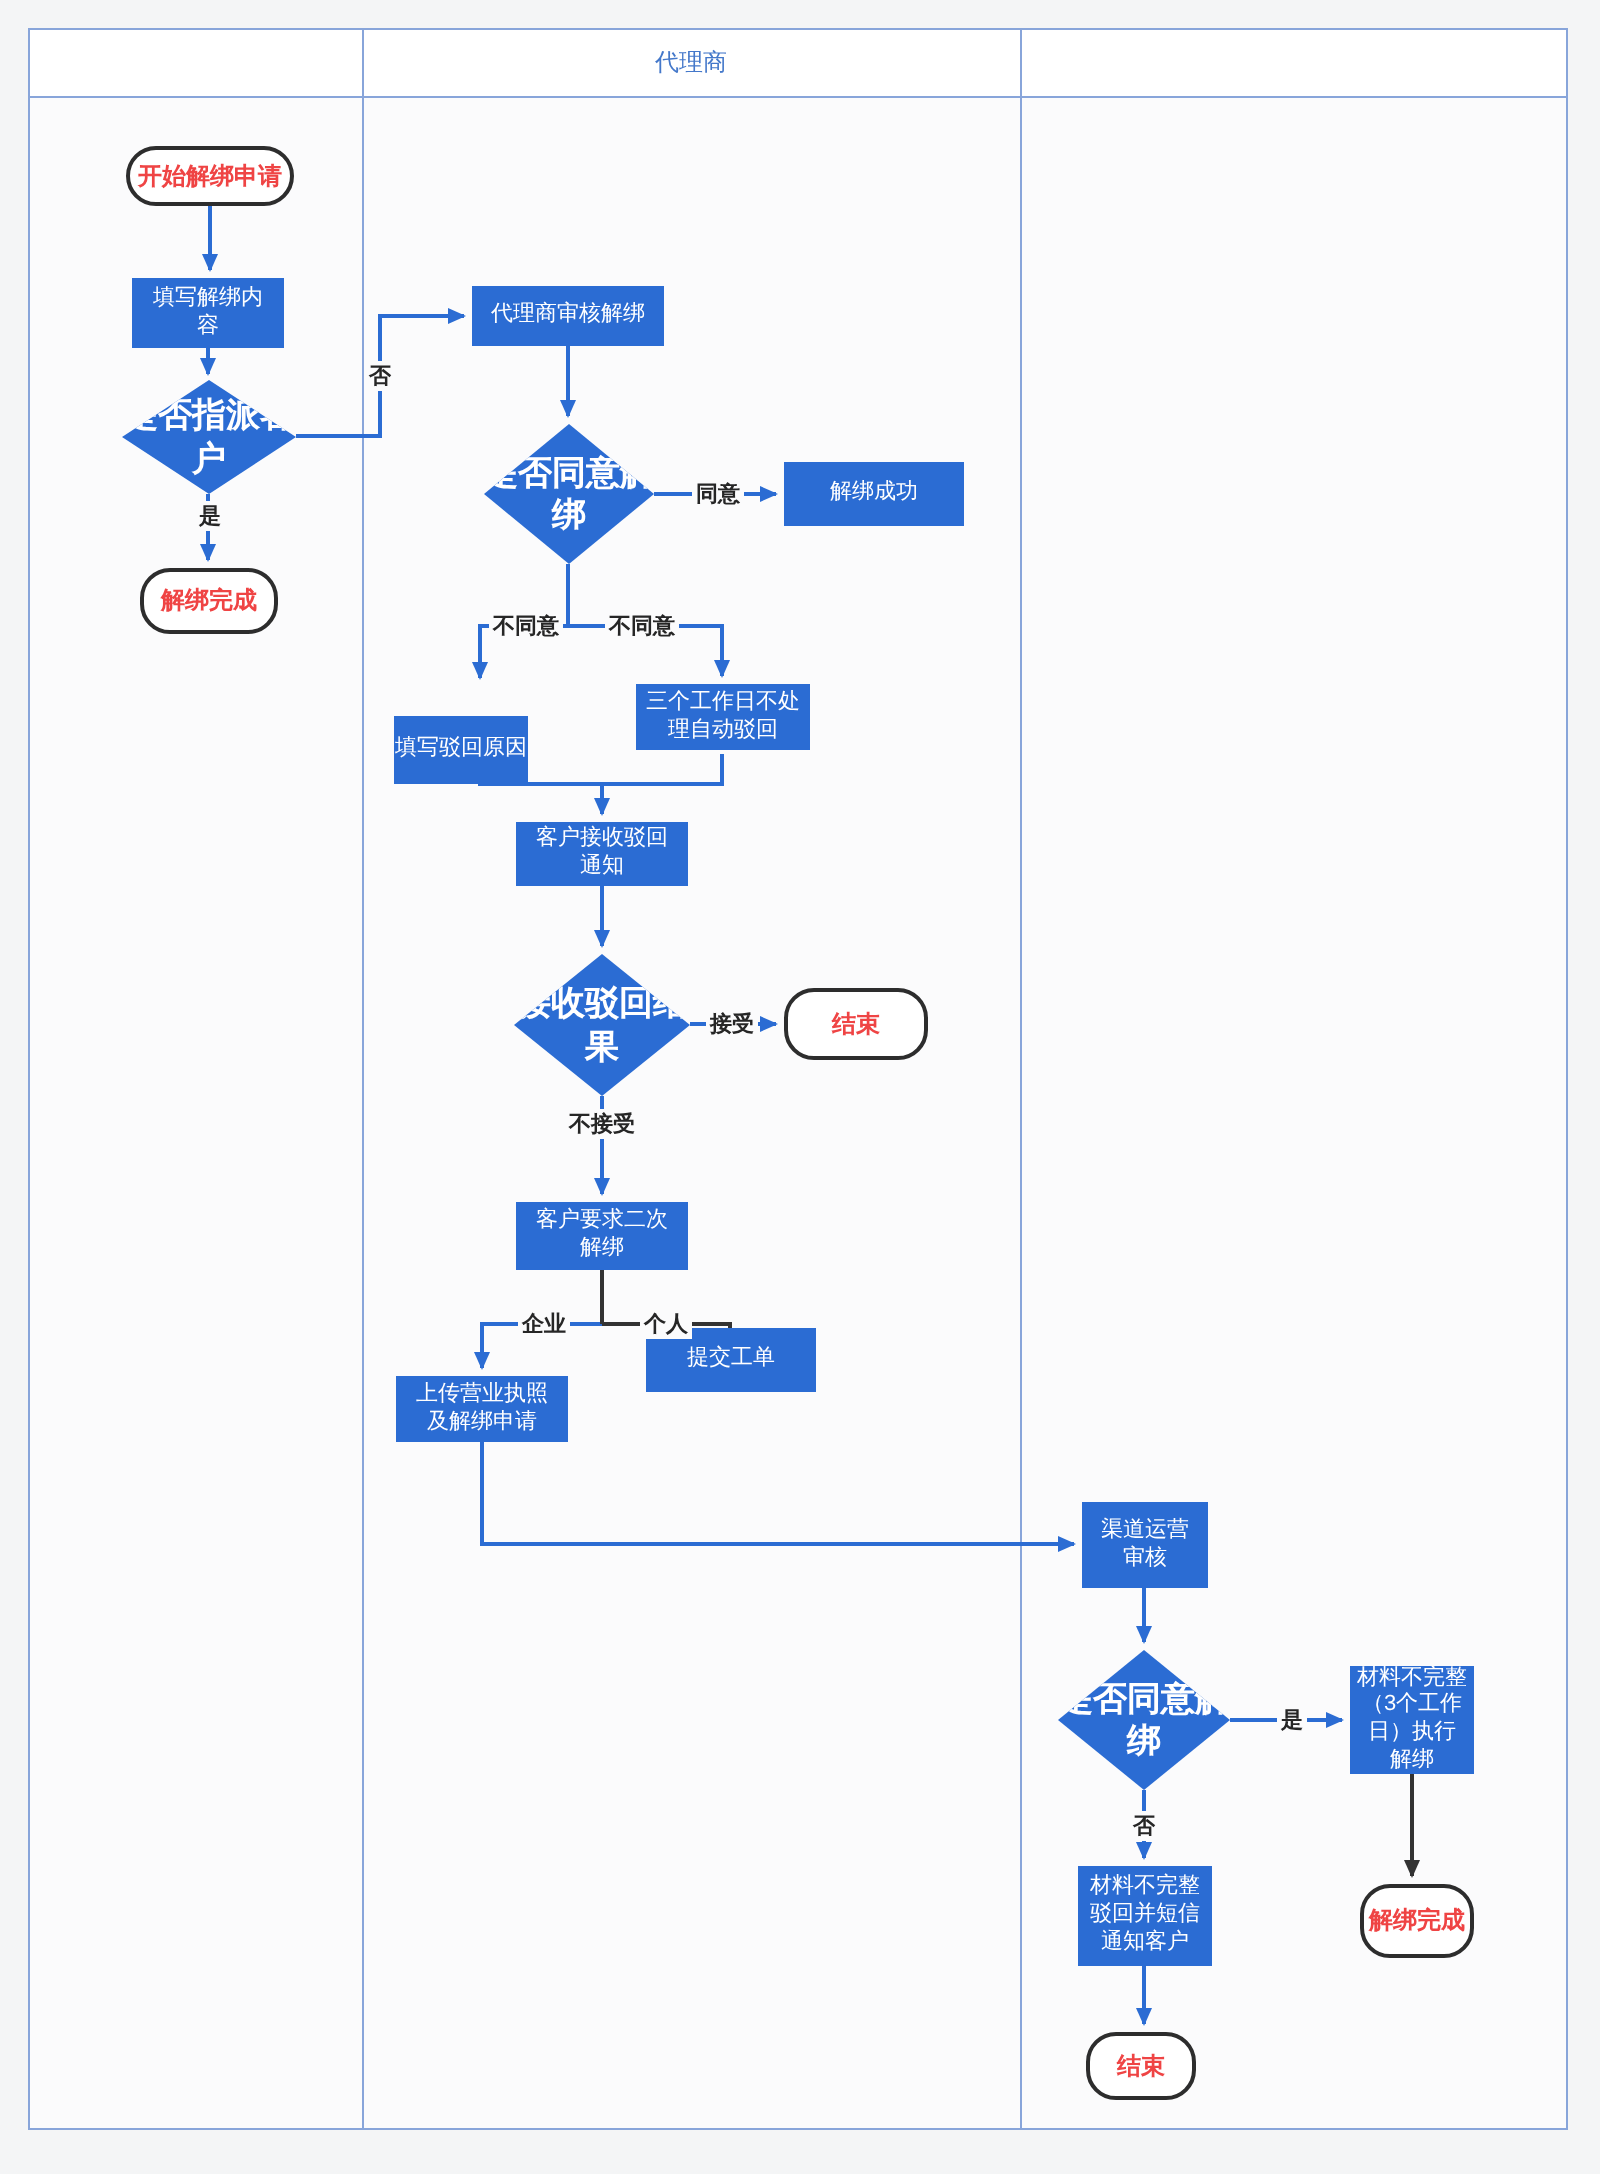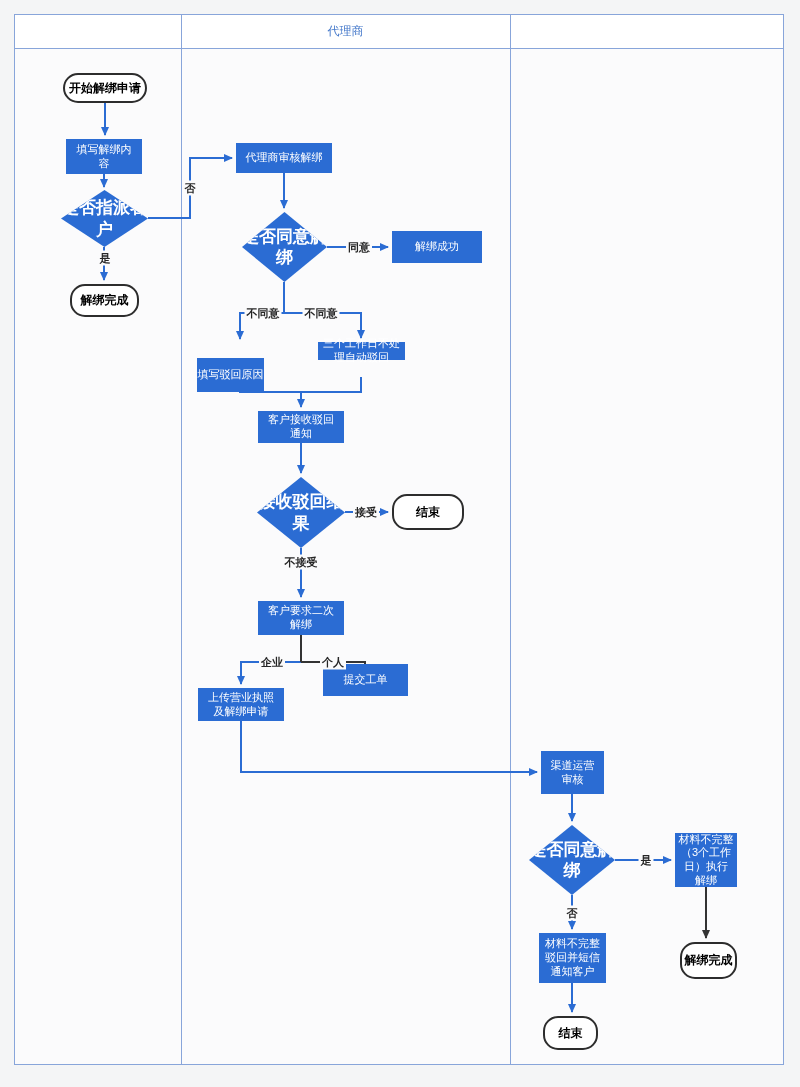--- a/index.html
+++ b/index.html
@@ -18,21 +18,21 @@
   .lane-divider{position:absolute;top:0;bottom:0;width:0;border-left:1px solid var(--lane-border);}
   .header-row{position:absolute;left:0;top:0;right:0;height:33px;border-bottom:1px solid var(--lane-border);background:#ffffff;}
   .lane-header{position:absolute;top:0;height:33px;display:flex;align-items:center;justify-content:center;
                color:var(--header-text);font-size:12px;}
   .wires{position:absolute;left:0;top:0;width:800px;height:1087px;pointer-events:none;}
   .node{position:absolute;display:flex;align-items:center;justify-content:center;text-align:center;
         box-sizing:border-box;white-space:pre-line;line-height:1.25;}
   .rect{background:var(--blue);color:#ffffff;font-size:11px;font-weight:500;}
   .diamond{background:var(--blue);color:#ffffff;font-size:17px;font-weight:700;
            clip-path:polygon(50% 0,100% 50%,50% 100%,0 50%);}
-  .term{background:#ffffff;color:#000000;font-size:12px;font-weight:700;
+  .term{background:#ffffff;color:#ef4444;font-size:12px;font-weight:700;
         border:2px solid #2d2d2d;border-radius:15px;}
   .edge-label{position:absolute;transform:translate(-50%,-50%);background:var(--lane-bg);
               color:#262626;font-size:11px;font-weight:700;padding:0 2px;white-space:nowrap;}
 </style>
 </head>
 <body>
 
 <div class="canvas">
 
   <div class="frame">
@@ -83,21 +83,21 @@
   <div class="node term" style="left:63px;top:73px;width:84px;height:30px">开始解绑申请</div>
   <div class="node rect" style="left:66px;top:139px;width:76px;height:35px">填写解绑内
 容</div>
   <div class="node diamond" style="left:61px;top:190px;width:87px;height:57px">是否指派客户</div>
   <div class="node term" style="left:70px;top:284px;width:69px;height:33px">解绑完成</div>
 
   <div class="node rect" style="left:236px;top:143px;width:96px;height:30px">代理商审核解绑</div>
   <div class="node diamond" style="left:242px;top:212px;width:85px;height:70px">是否同意解绑</div>
   <div class="node rect" style="left:392px;top:231px;width:90px;height:32px">解绑成功</div>
   <div class="node rect" style="left:197px;top:358px;width:67px;height:34px">填写驳回原因</div>
-  <div class="node rect" style="left:318px;top:342px;width:87px;height:18px">三个工作日不处
+  <div class="node rect" style="left:318px;top:342px;width:87px;height:33px">三个工作日不处
 理自动驳回</div>
   <div class="node rect" style="left:258px;top:411px;width:86px;height:32px">客户接收驳回
 通知</div>
   <div class="node diamond" style="left:257px;top:477px;width:88px;height:71px">接收驳回结果</div>
   <div class="node term" style="left:392px;top:494px;width:72px;height:36px">结束</div>
   <div class="node rect" style="left:258px;top:601px;width:86px;height:34px">客户要求二次
 解绑</div>
   <div class="node rect" style="left:198px;top:688px;width:86px;height:33px">上传营业执照
 及解绑申请</div>
   <div class="node rect" style="left:323px;top:664px;width:85px;height:32px">提交工单</div>

